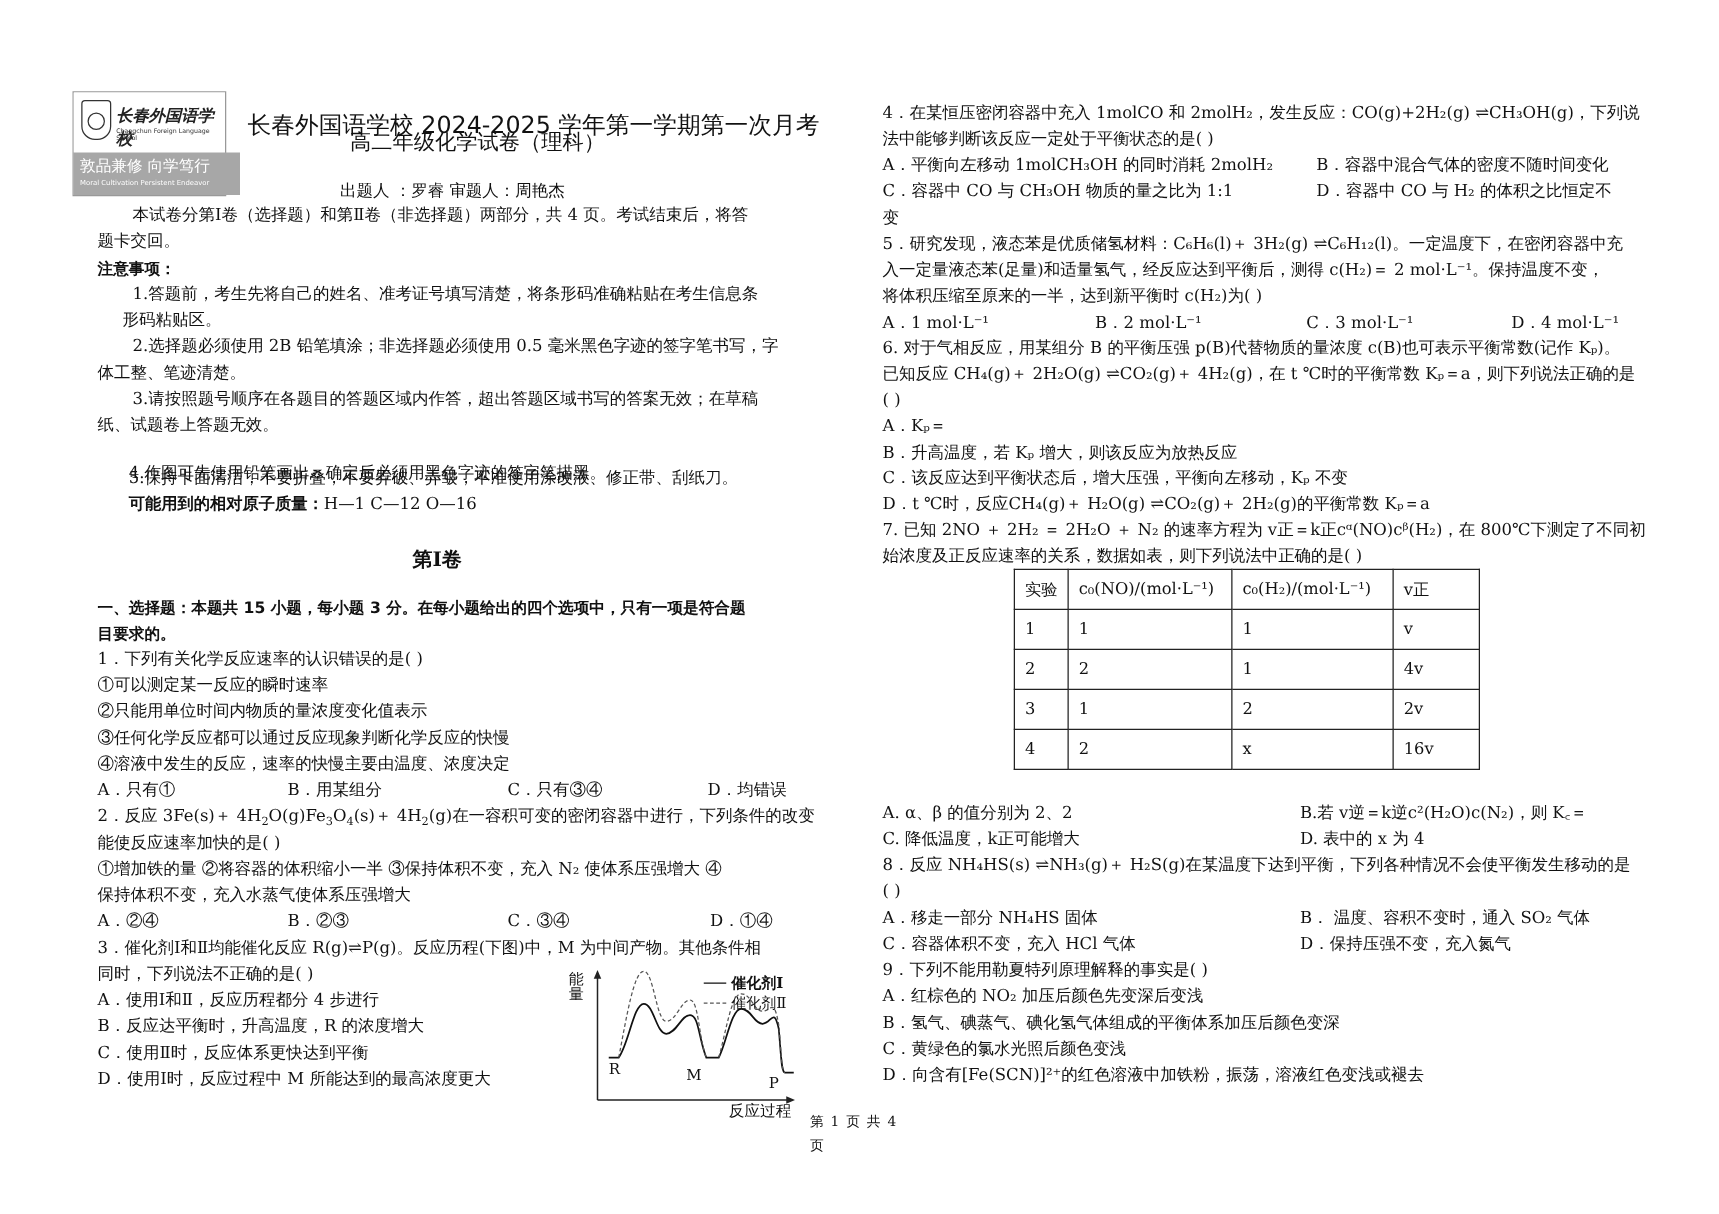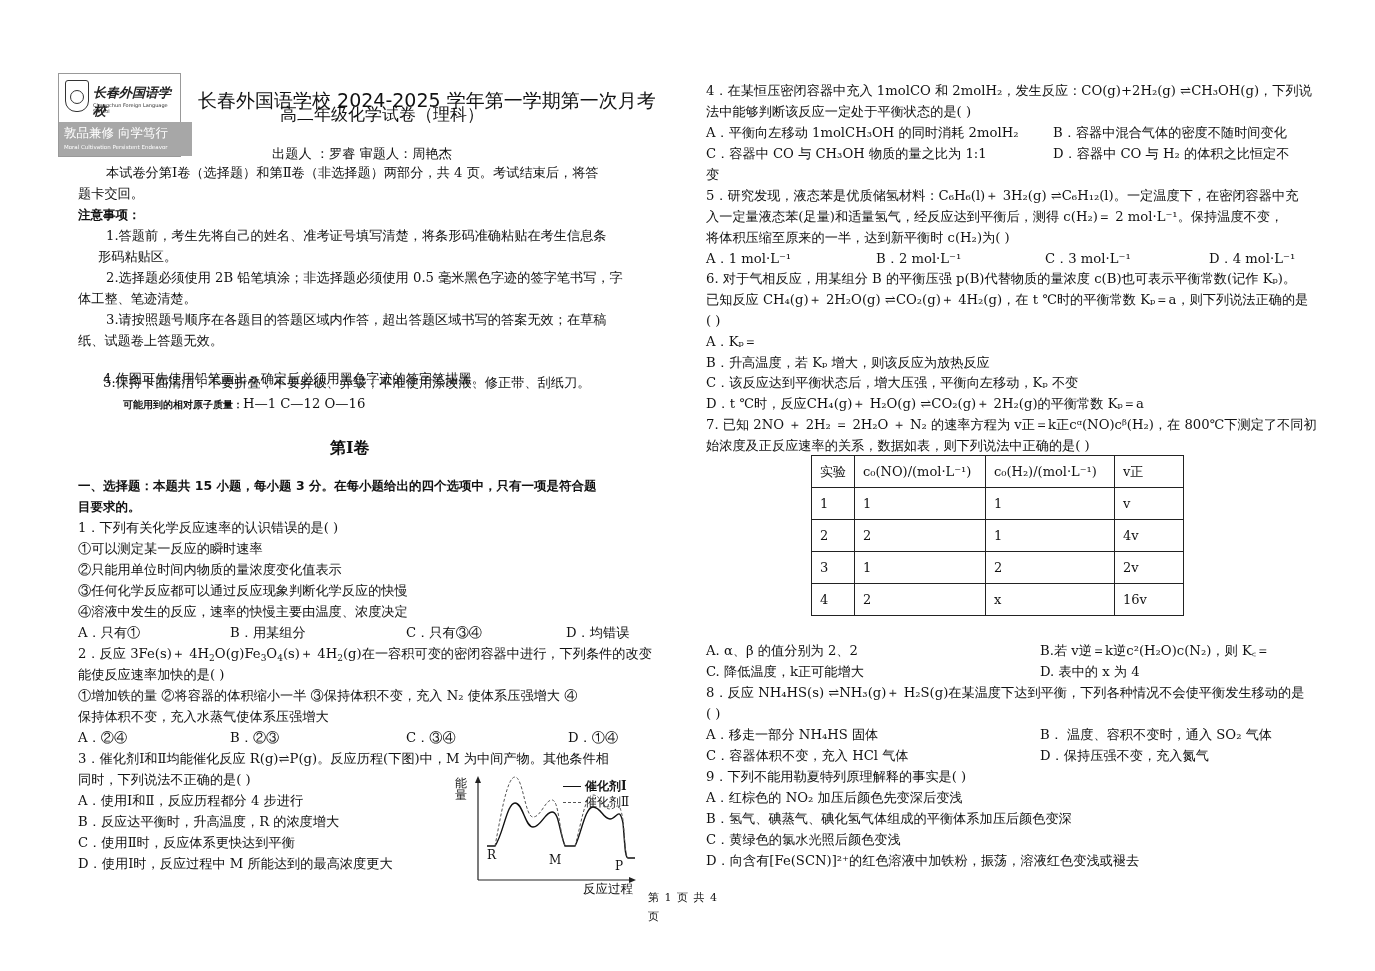--- a/index.html
+++ b/index.html
@@ -51,21 +51,21 @@
 <div class="line sans bold" style="left:78px;top:206px;font-size:12.5px;">注意事项：</div>
 <div class="line" style="left:106px;top:227px;">1.答题前，考生先将自己的姓名、准考证号填写清楚，将条形码准确粘贴在考生信息条</div>
 <div class="line" style="left:78px;top:248px;margin-left:20px;">形码粘贴区。</div>
 <div class="line" style="left:106px;top:269px;">2.选择题必须使用 2B 铅笔填涂；非选择题必须使用 0.5 毫米黑色字迹的签字笔书写，字</div>
 <div class="line" style="left:78px;top:290px;">体工整、笔迹清楚。</div>
 <div class="line" style="left:106px;top:311px;">3.请按照题号顺序在各题目的答题区域内作答，超出答题区域书写的答案无效；在草稿</div>
 <div class="line" style="left:78px;top:332px;">纸、试题卷上答题无效。</div>
 <div class="line" style="left:103px;top:353px;margin-top:17px;">4.作图可先使用铅笔画出，确定后必须用黑色字迹的签字笔描黑。</div>
 <div class="line" style="left:103px;top:374px;">5.保持卡面清洁，不要折叠，不要弄破、弄皱，不准使用涂改液、修正带、刮纸刀。</div>
 <div class="line" style="left:103px;top:395px;">
-  <span class="sans bold" style="font-size:10px;margin-left:20px;">可能用到的相对原子质量：</span><span>H—1   C—12   O—16</span>
+  <span class="sans bold" style="font-size:13px;">可能用到的相对原子质量：</span><span>H—1   C—12   O—16</span>
 </div>
 
 <div class="line section-head" style="left:330px;top:439px;">第Ⅰ卷</div>
 <div class="line sans bold" style="left:78px;top:477px;font-size:12.5px;">一、选择题：本题共 15 小题，每小题 3 分。在每小题给出的四个选项中，只有一项是符合题</div>
 <div class="line sans bold" style="left:78px;top:498px;font-size:12.5px;">目要求的。</div>
 
 <div class="line" style="left:78px;top:519px;">1．下列有关化学反应速率的认识错误的是(      )</div>
 <div class="line" style="left:78px;top:540px;">①可以测定某一反应的瞬时速率</div>
 <div class="line" style="left:78px;top:561px;">②只能用单位时间内物质的量浓度变化值表示</div>
 <div class="line" style="left:78px;top:582px;">③任何化学反应都可以通过反应现象判断化学反应的快慢</div>

